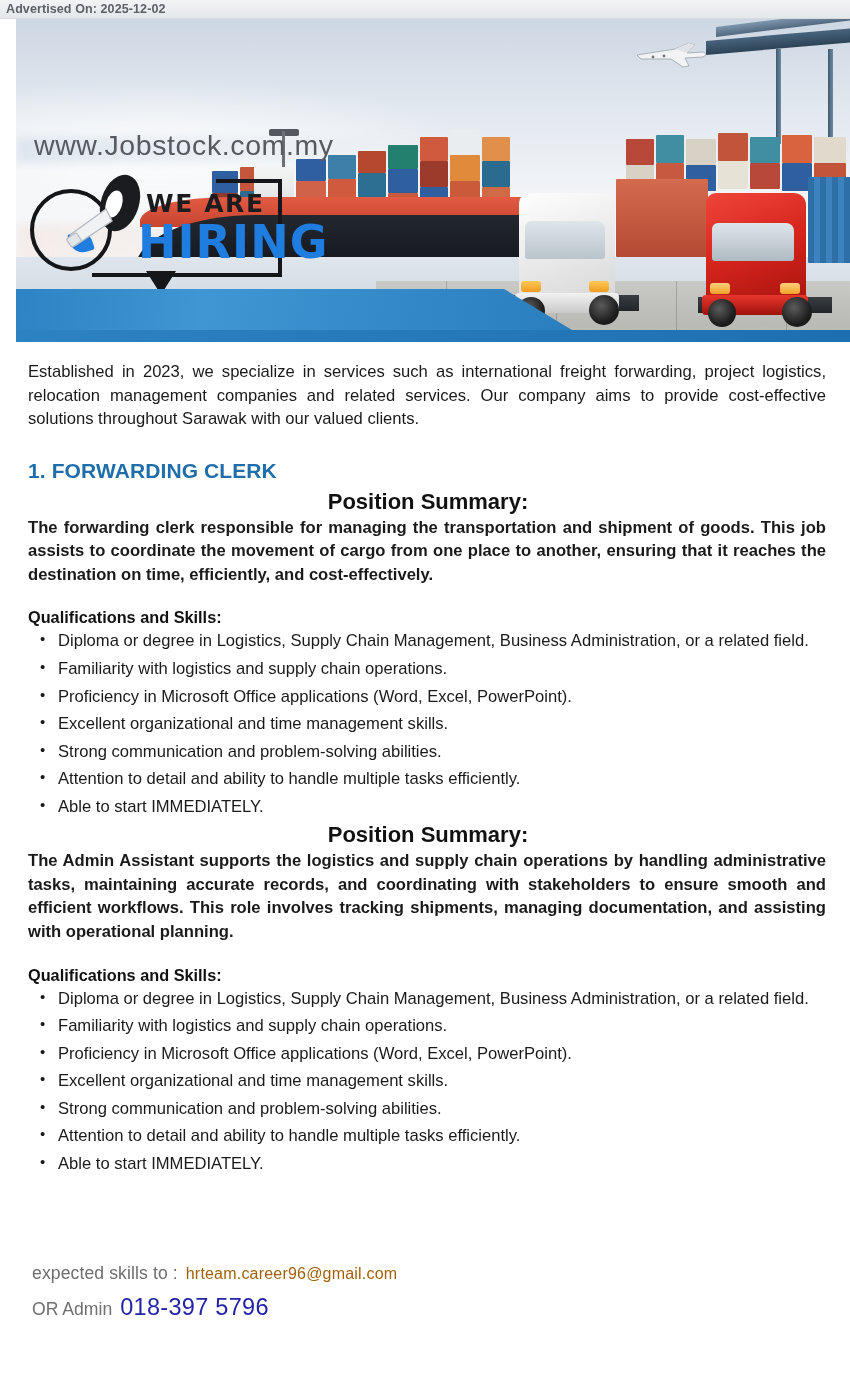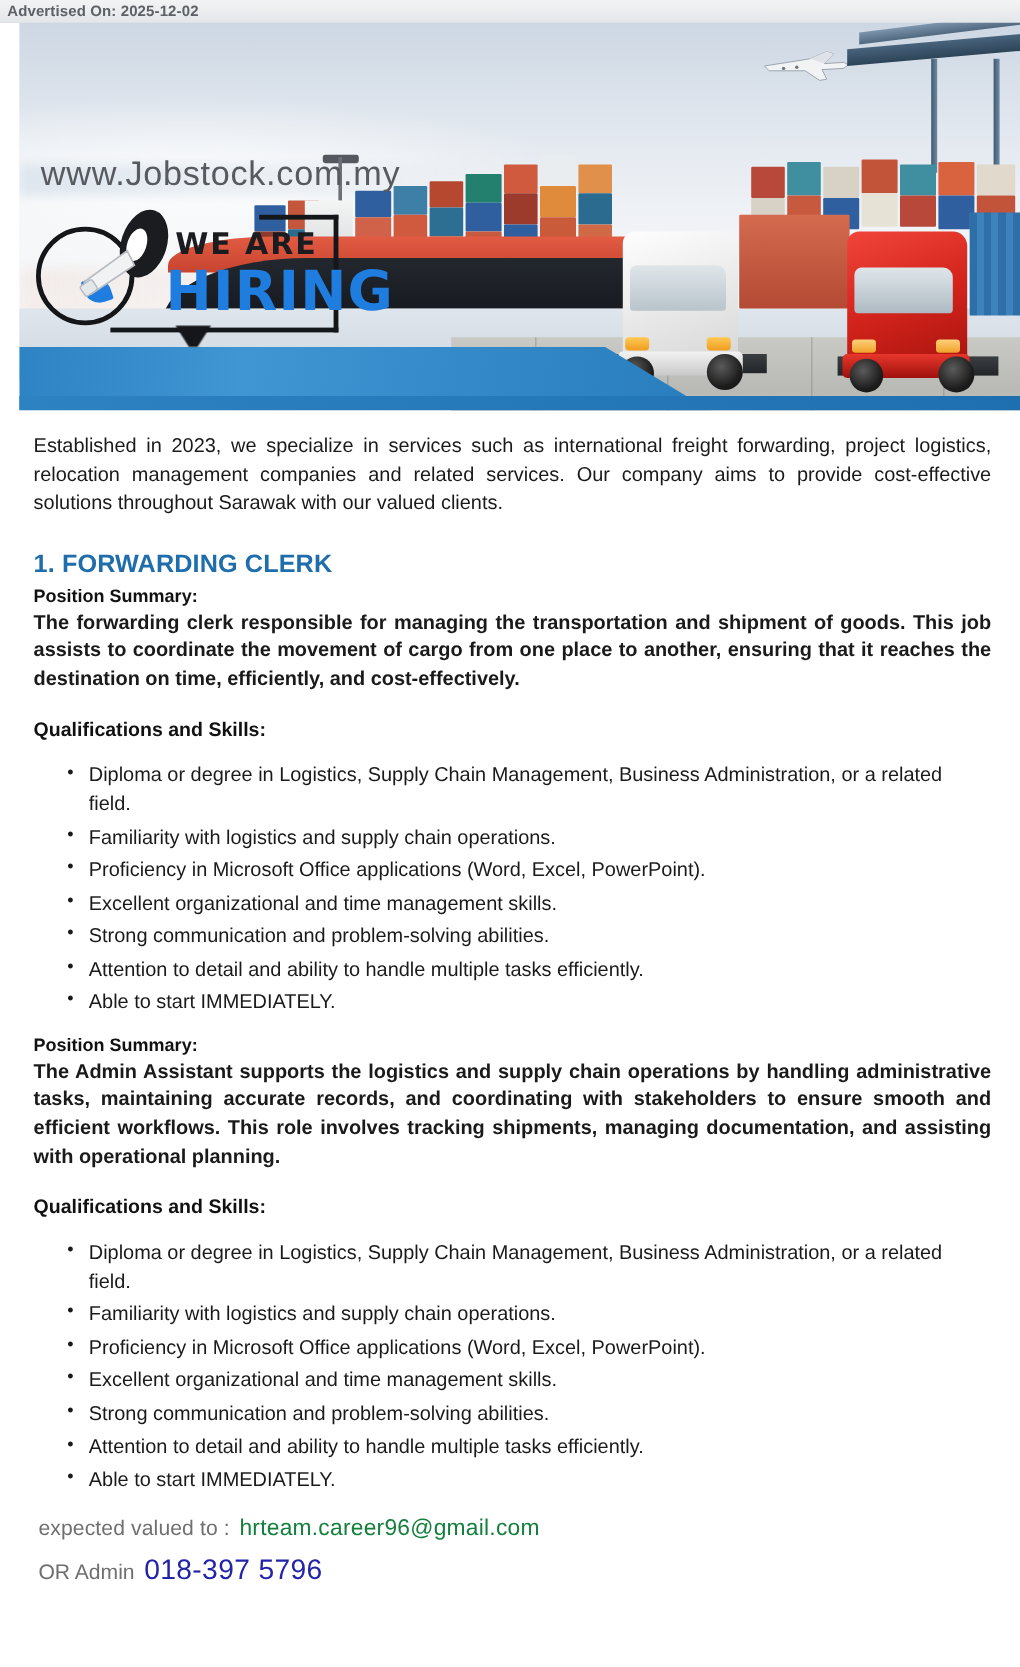--- a/index.html
+++ b/index.html
@@ -211,49 +211,49 @@
   .content { position: absolute; left: 0; top: 342px; width: 850px; padding: 18px 22px 0 28px; }
   p.intro {
     font-size: 16.6px; line-height: 1.42; color: #1a1a1a; text-align: justify;
     margin: 0 2px 0 0;
   }
   h2.job-title {
     font-size: 21px; font-weight: 800; color: #1f6eab;
     letter-spacing: .1px; margin: 28px 0 6px 0;
   }
   .sub-label {
-    font-size: 15px; font-weight: 700; color: #111; margin: 0 0 1px 0;
+    font-size: 22px; font-weight: 700; color: #111; margin: 0 0 1px 0; text-align: center;
   }
   p.summary {
     font-size: 16.6px; line-height: 1.42; color: #1a1a1a; text-align: justify;
     margin: 0 2px 0 0;
     font-weight: bold;
   }
   .qual-label {
     font-size: 16.3px; font-weight: 700; color: #111; margin: 22px 0 2px 0;
   }
-  ul.bullets { list-style: none; margin: 16px; padding: 0 0 0 4px; }
+  ul.bullets { list-style: none; margin: 0; padding: 0 0 0 4px; }
   ul.bullets li {
     position: relative; padding-left: 26px; margin: 0 0 4px 0;
     font-size: 16.6px; line-height: 1.42; color: #1a1a1a;
   }
   ul.bullets li::before {
     content: "\2022"; position: absolute; left: 8px; top: -1px;
     font-size: 15px; color: #1a1a1a;
   }
 
   
   .footer { position: absolute; left: 0; top: 1255px; width: 850px; padding: 0 20px 0 32px; }
   .foot-line1 {
     font-size: 17.6px; color: #6f6f6f; line-height: 1.5; letter-spacing: .1px;
   }
   .foot-line2 { margin-top: 8px; white-space: nowrap; }
   .foot-salary { font-size: 17.6px; color: #6f6f6f; letter-spacing: .1px; }
   .email {
-    font-size: 19px; color: #15803d; letter-spacing: .2px; margin-left: 8px;
+    font-size: 16px; color: #a16207; letter-spacing: .2px; margin-left: 8px;
   }
   .foot-line3 { margin-top: 10px; white-space: nowrap; }
   .or-call { font-size: 17.6px; color: #6f6f6f; }
   .phone { font-size: 23.5px; color: #2323a8; letter-spacing: .3px; margin-left: 8px; }
 </style>
 </head>
 <body>
 
 <div class="page">
 
@@ -406,20 +406,20 @@
       <li>Proficiency in Microsoft Office applications (Word, Excel, PowerPoint).</li>
       <li>Excellent organizational and time management skills.</li>
       <li>Strong communication and problem-solving abilities.</li>
       <li>Attention to detail and ability to handle multiple tasks efficiently.</li>
       <li>Able to start IMMEDIATELY.</li>
     </ul>
   </div>
 
   <div class="footer">
     <div class="foot-line2">
-      <span class="foot-salary">expected valued to  :</span><span class="email">hrteam.career96@gmail.com</span>
+      <span class="foot-salary">expected skills to  :</span><span class="email">hrteam.career96@gmail.com</span>
     </div>
     <div class="foot-line3">
       <span class="or-call">OR Admin</span><span class="phone">018-397 5796</span>
     </div>
   </div>
 
 </div>
 
 </body></html>

